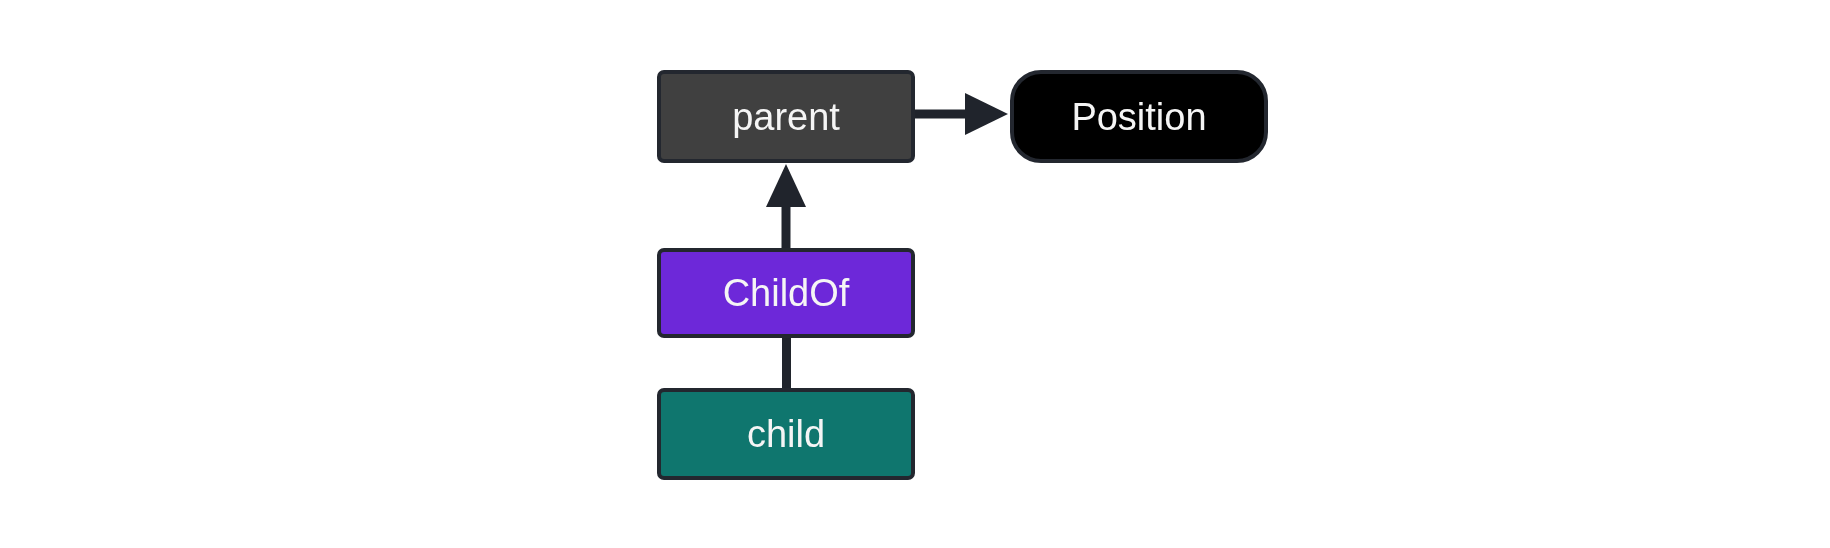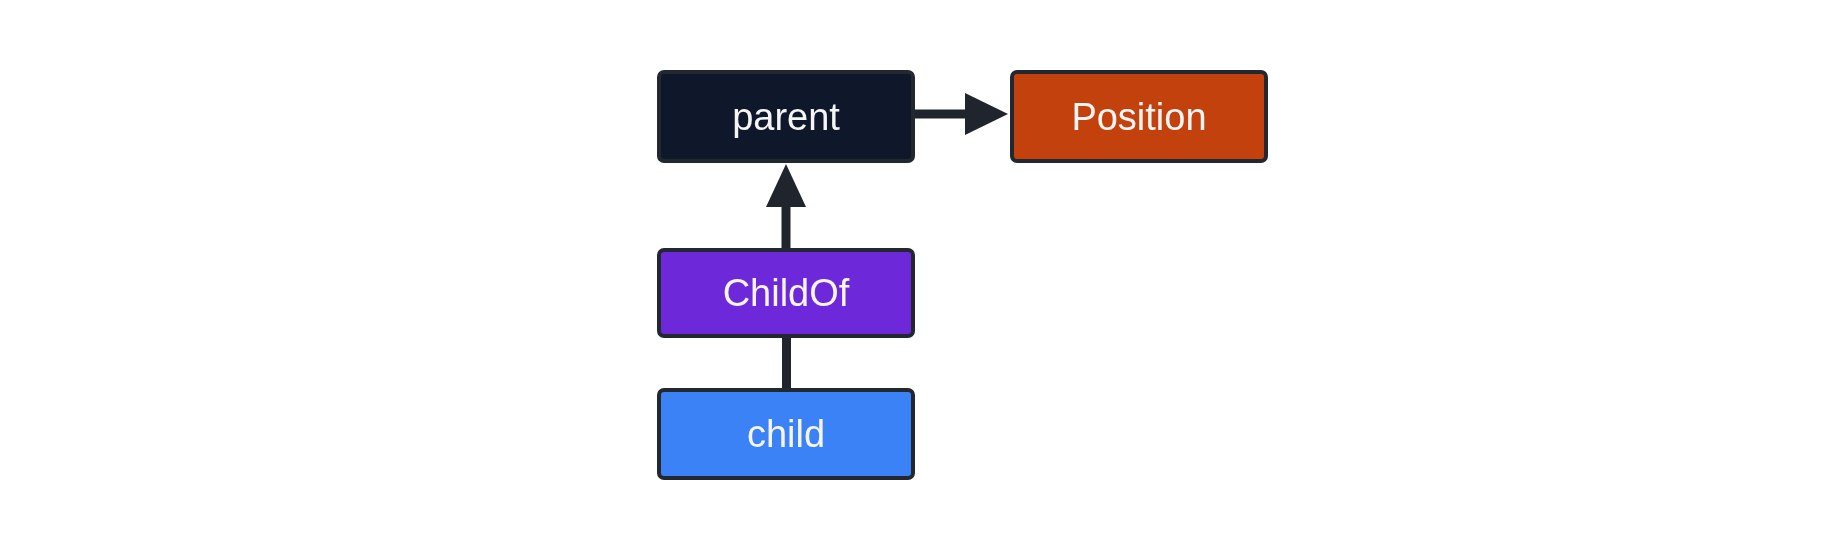--- a/index.html
+++ b/index.html
@@ -43,33 +43,33 @@
   .edge { position: absolute; }
   #edge-parent-position { left: 915px; top: 93px;  }
   #edge-childof-parent  { left: 764px; top: 163px; }
   #edge-child-childof   { left: 782px; top: 338px; width: 9px; height: 50px; background: #20242c; }
 </style>
 </head>
 <body>
 
 <div class="canvas">
 
-  <div class="node entity" id="node-parent" style="background: #0f172a;">
+  <div class="node entity" id="node-parent" style="background: #404040;">
     <span>parent</span>
   </div>
 
-  <div class="node component" id="node-position" style="background: #c2410c;">
+  <div class="node component" id="node-position" style="background: #000000; border-radius: 31px;">
     <span>Position</span>
   </div>
 
   <div class="node component" id="node-childof" style="background: #6d28d9;">
     <span>ChildOf</span>
   </div>
 
-  <div class="node entity" id="node-child" style="background: #3b82f6;">
+  <div class="node entity" id="node-child" style="background: #0f766e;">
     <span>child</span>
   </div>
 
   <svg class="edge" id="edge-parent-position" width="95" height="44" viewBox="0 0 95 44">
     <line x1="0" y1="21" x2="56" y2="21" stroke="#20242c" stroke-width="9"></line>
     <polygon points="50,0 93,21 50,42" fill="#20242c"></polygon>
   </svg>
 
   <svg class="edge" id="edge-childof-parent" width="44" height="85" viewBox="0 0 44 85">
     <line x1="22" y1="38" x2="22" y2="85" stroke="#20242c" stroke-width="9"></line>

